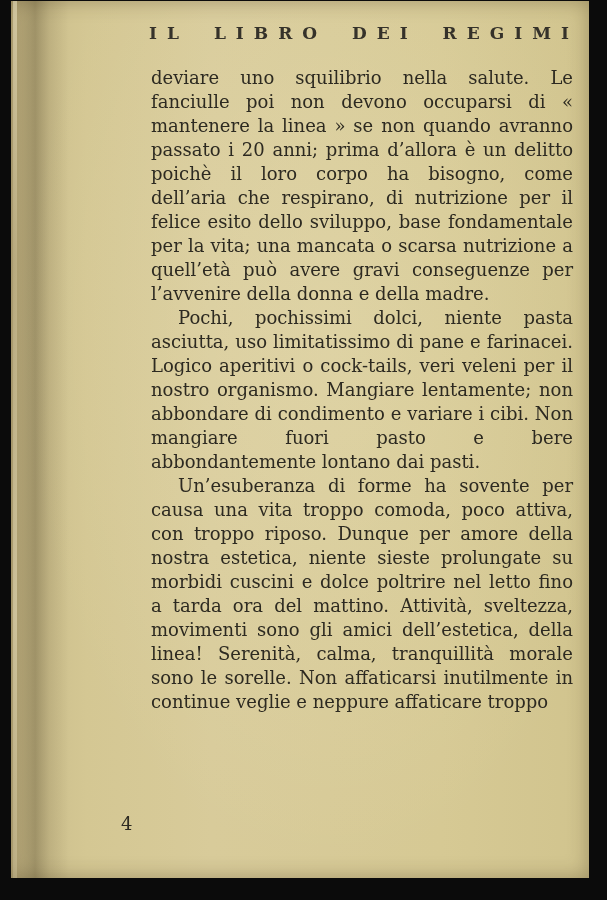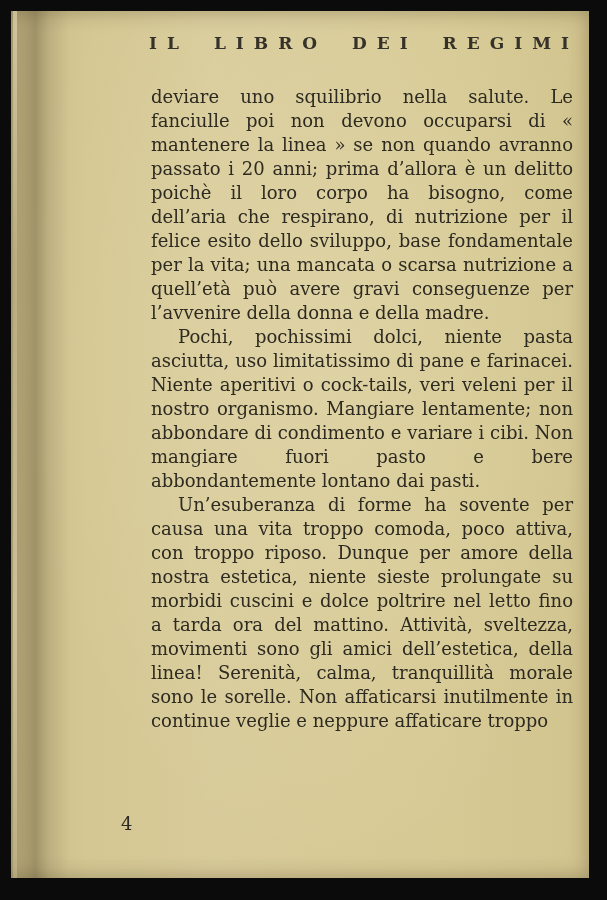--- a/index.html
+++ b/index.html
@@ -11,21 +11,21 @@
     height: 900px;
     background: #000;
     overflow: hidden;
     font-family: "DejaVu Serif", "Liberation Serif", serif;
   }
   .scan-frame {
     width: 607px;
     height: 900px;
     box-sizing: border-box;
     background: #0b0b0b;
-    padding: 11px 18px 22px 11px;
+    padding: 1px 18px 22px 11px;
   }
   .paper {
     position: relative;
     width: 100%;
     height: 100%;
     box-sizing: border-box;
     background-color: #d5c894;
     background-image:
       radial-gradient(ellipse at 55% 38%, rgba(255, 250, 225, 0.18), rgba(255,250,225,0) 70%),
       linear-gradient(90deg, #bdae7e 0px, #ccbf8d 28px, #d4c793 75px, #d8cb9a 200px, #d6c994 430px, #d1c48e 100%);
@@ -65,21 +65,21 @@
     text-align: center;
     font-size: 17px;
     font-weight: bold;
     letter-spacing: 10px;
     word-spacing: 9px;
     color: #35322a;
     white-space: nowrap;
   }
   .text-block {
     position: absolute;
-    top: 74px;
+    top: 65px;
     left: 140px;
     width: 422px;
     font-size: 18px;
     line-height: 24px;
     color: #2d2a21;
     text-align: justify;
   }
   .text-block p {
     margin: 0;
   }
@@ -99,19 +99,19 @@
 
 <div class="scan-frame">
   <div class="paper">
     <div class="edge-highlight"></div>
     <div class="binding-shadow"></div>
 
     <div class="running-header">IL LIBRO DEI REGIMI</div>
 
     <div class="text-block">
       <p>deviare uno squilibrio nella salute. Le fanciulle poi non devono occuparsi di « mantenere la linea » se non quando avranno passato i 20 anni; prima d’allora è un delitto poichè il loro corpo ha bisogno, come dell’aria che respirano, di nutrizione per il felice esito dello sviluppo, base fondamentale per la vita; una mancata o scarsa nutrizione a quell’età può avere gravi conseguenze per l’avvenire della donna e della madre.</p>
-      <p class="indent">Pochi, pochissimi dolci, niente pasta asciutta, uso limitatissimo di pane e farinacei. Niente aperitivi o cock-tails, veri veleni per il nostro organismo. Mangiare lentamente; non abbondare di condimento e variare i cibi. Non mangiare fuori pasto e bere abbondantemente lontano dai pasti.</p>
+      <p class="indent">Pochi, pochissimi dolci, niente pasta asciutta, uso limitatissimo di pane e farinacei. Logico aperitivi o cock-tails, veri veleni per il nostro organismo. Mangiare lentamente; non abbondare di condimento e variare i cibi. Non mangiare fuori pasto e bere abbondantemente lontano dai pasti.</p>
       <p class="indent">Un’esuberanza di forme ha sovente per causa una vita troppo comoda, poco attiva, con troppo riposo. Dunque per amore della nostra estetica, niente sieste prolungate su morbidi cuscini e dolce poltrire nel letto fino a tarda ora del mattino. Attività, sveltezza, movimenti sono gli amici dell’estetica, della linea! Serenità, calma, tranquillità morale sono le sorelle. Non affaticarsi inutilmente in continue veglie e neppure affaticare troppo</p>
     </div>
 
     <div class="page-number">4</div>
   </div>
 </div>
 
 </body></html>

